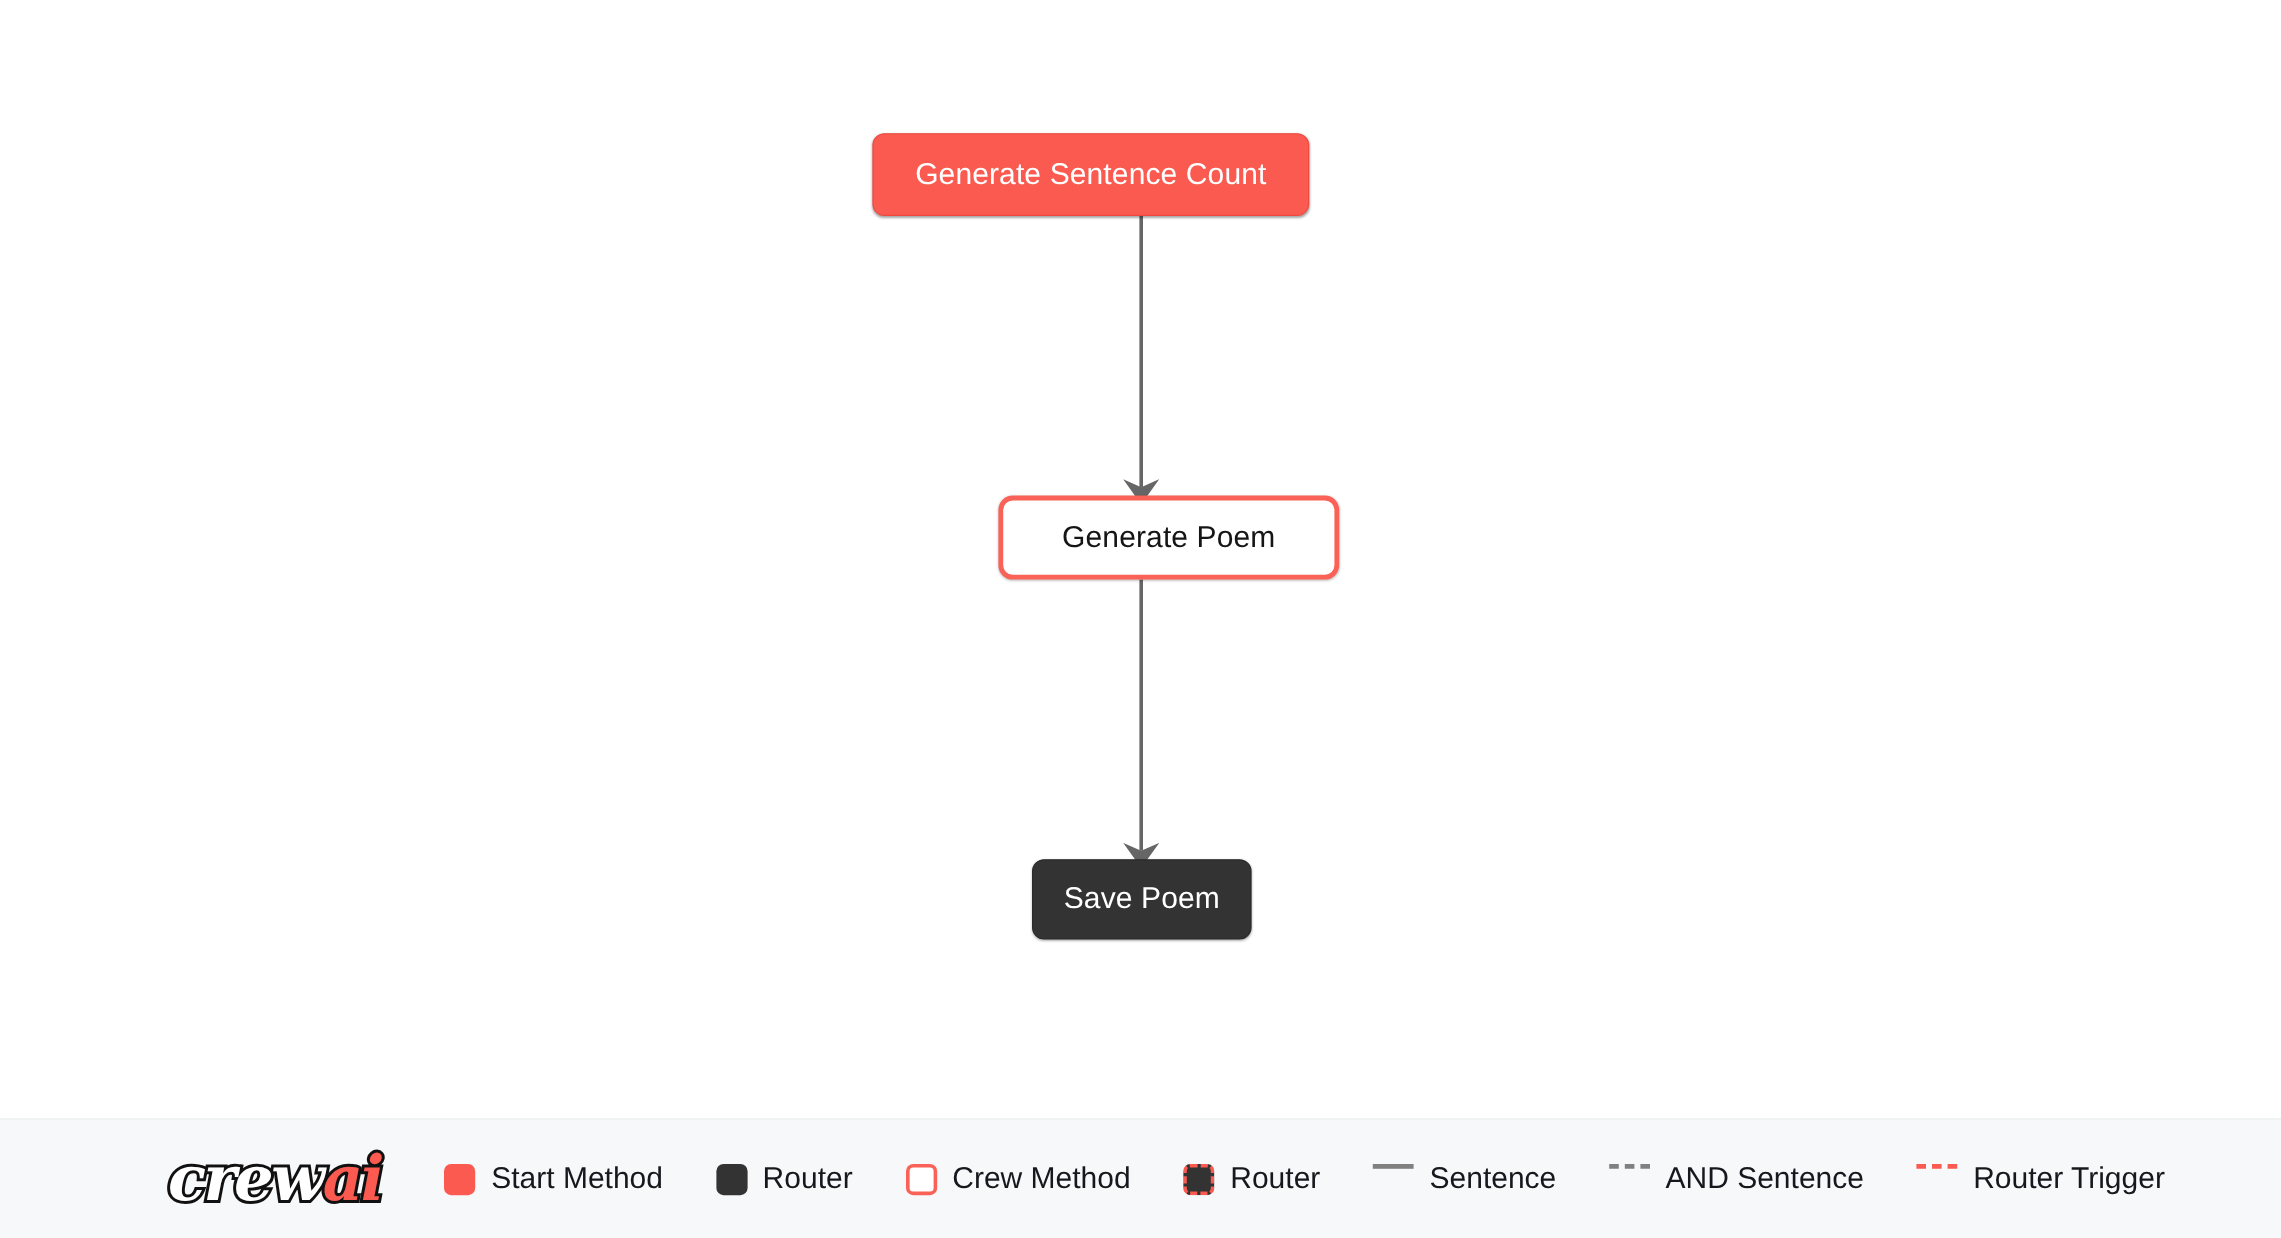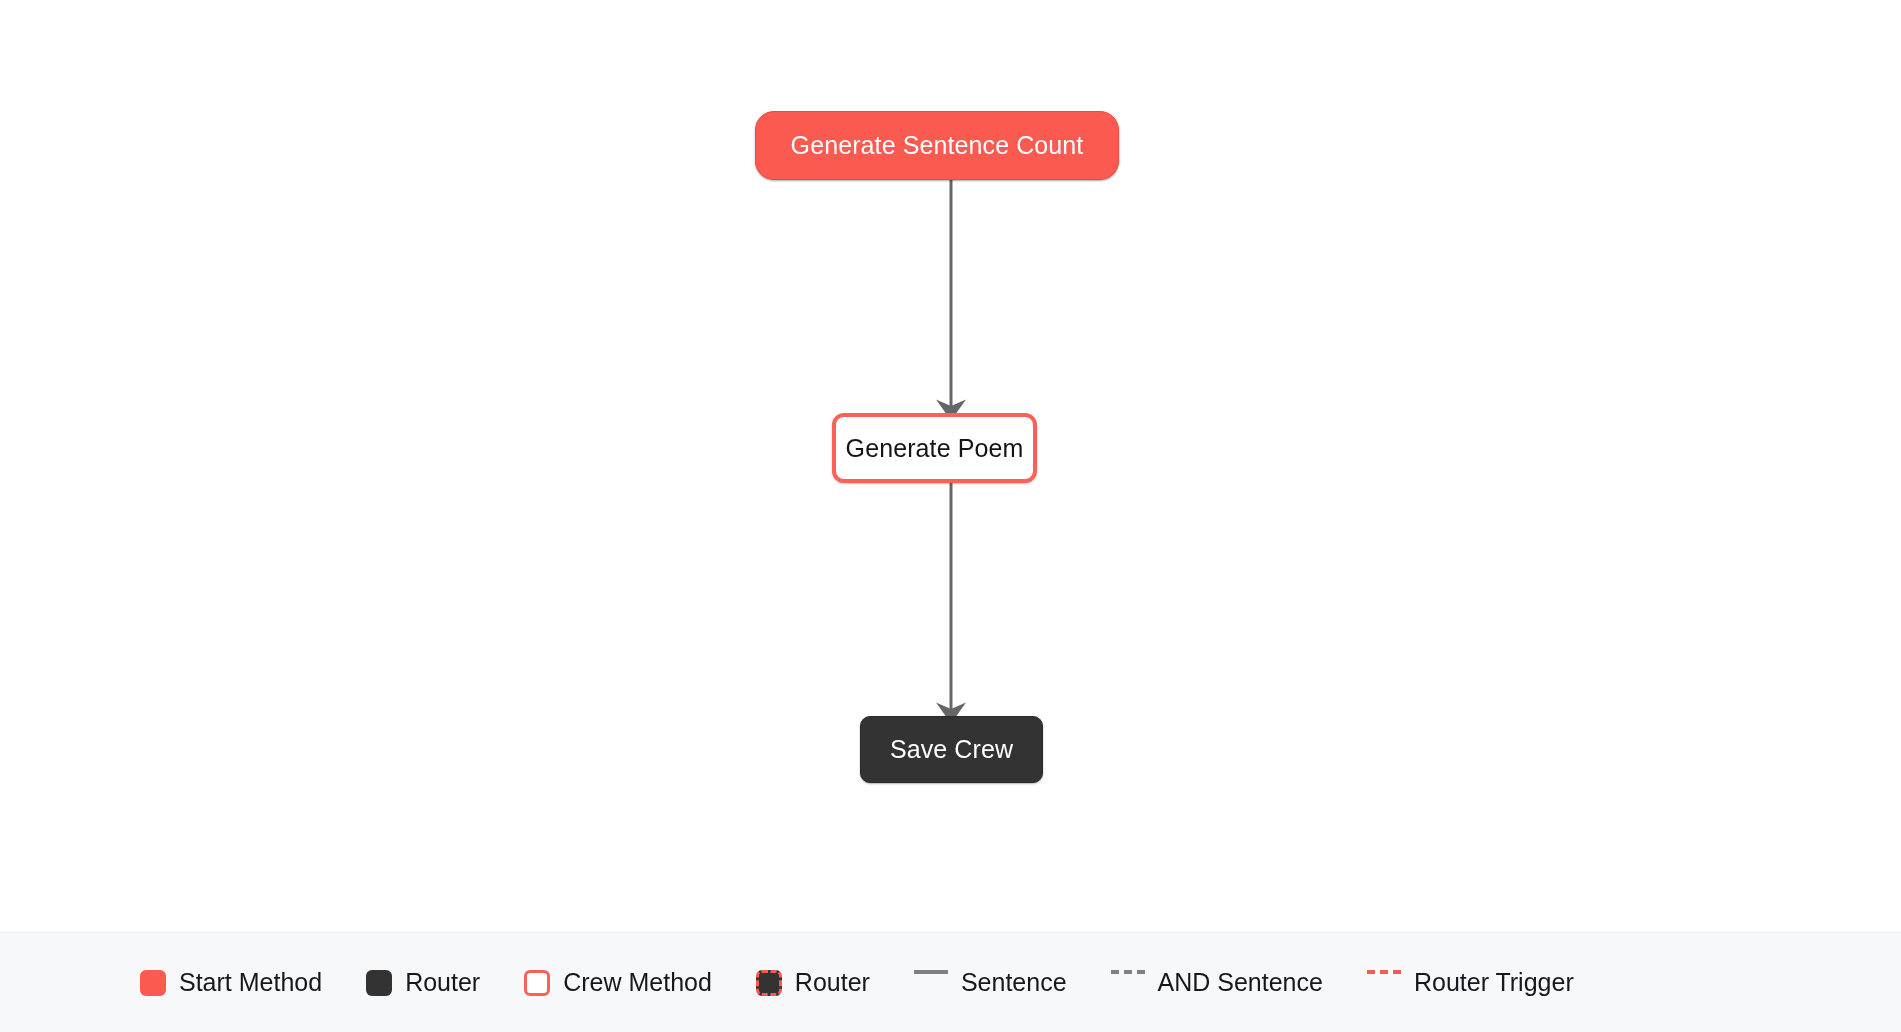--- a/index.html
+++ b/index.html
@@ -165,36 +165,40 @@
 
       <g>
         <line x1="951" y1="180" x2="951" y2="406" stroke="#666666" stroke-width="3" marker-end="url(#arrowhead)"></line>
       </g>
 
       <g>
         <line x1="951" y1="483" x2="951" y2="709" stroke="#666666" stroke-width="3" marker-end="url(#arrowhead)"></line>
       </g>
     </svg>
 
-    <div class="flow-node node-start" style="left:755px; top:111px; width:364px; height:69px;border-radius:19px;">
+    <div class="flow-node node-start" style="left:727px; top:111px; width:364px; height:69px;">
       <span>Generate Sentence Count</span>
     </div>
 
-    <div class="flow-node node-crew" style="left:832px; top:413px; width:205px; height:70px;">
+    <div class="flow-node node-crew" style="left:832px; top:413px; width:284px; height:70px;">
       <span>Generate Poem</span>
     </div>
 
     <div class="flow-node node-method" style="left:860px; top:716px; width:183px; height:67px;">
-      <span>Save Crew</span>
+      <span>Save Poem</span>
     </div>
 
   </div>
 
   <div id="legend-bar">
 
+    <div id="brand-logo">
+      <span class="logo-text logo-crew">crew</span>
+        <span class="logo-text logo-ai">ai</span>
+    </div>
 
     <div id="legend-items">
 
       <div class="legend-item">
         <span class="swatch swatch-start"></span>
         <span class="legend-label">Start Method</span>
       </div>
 
       <div class="legend-item">
         <span class="swatch swatch-method"></span>

